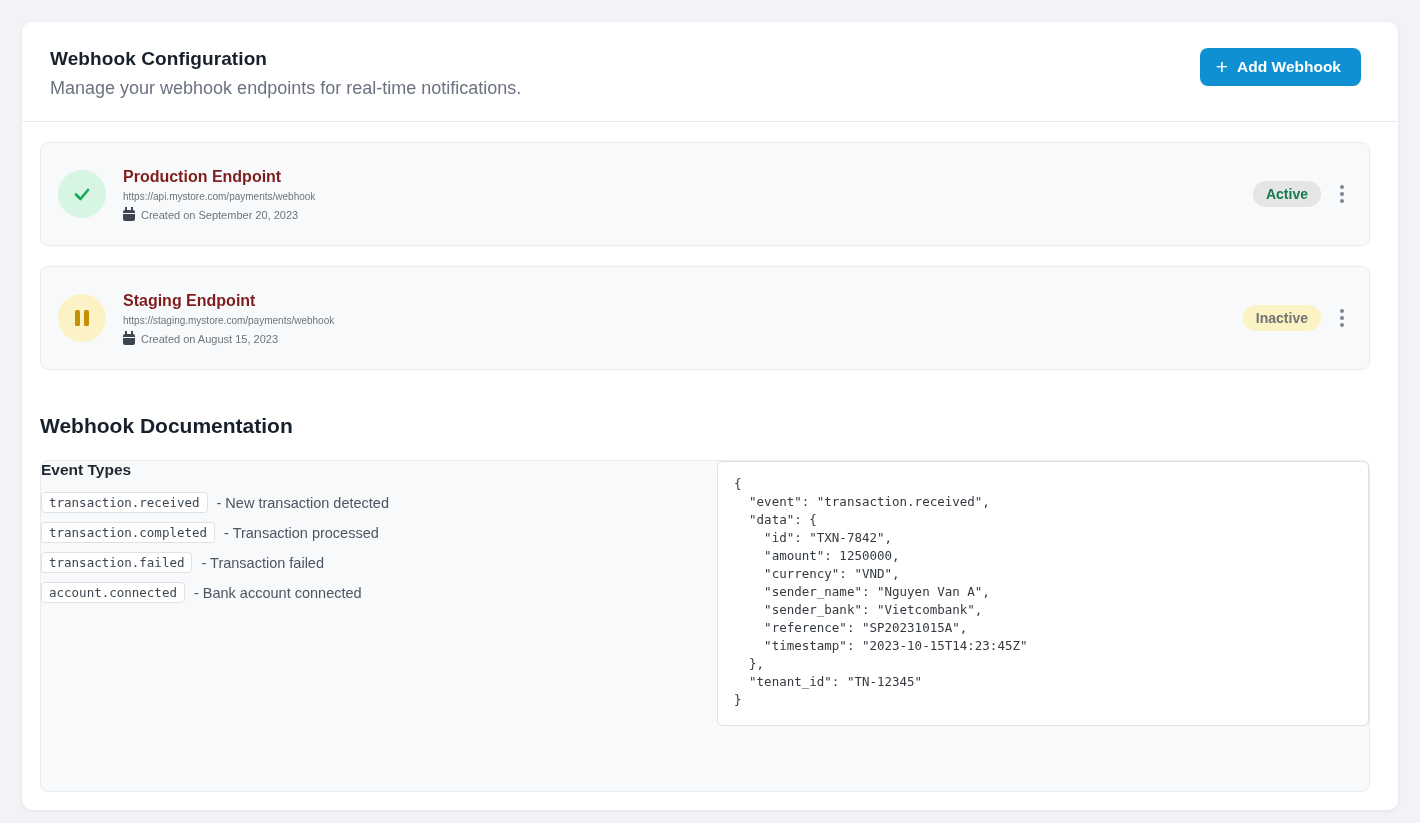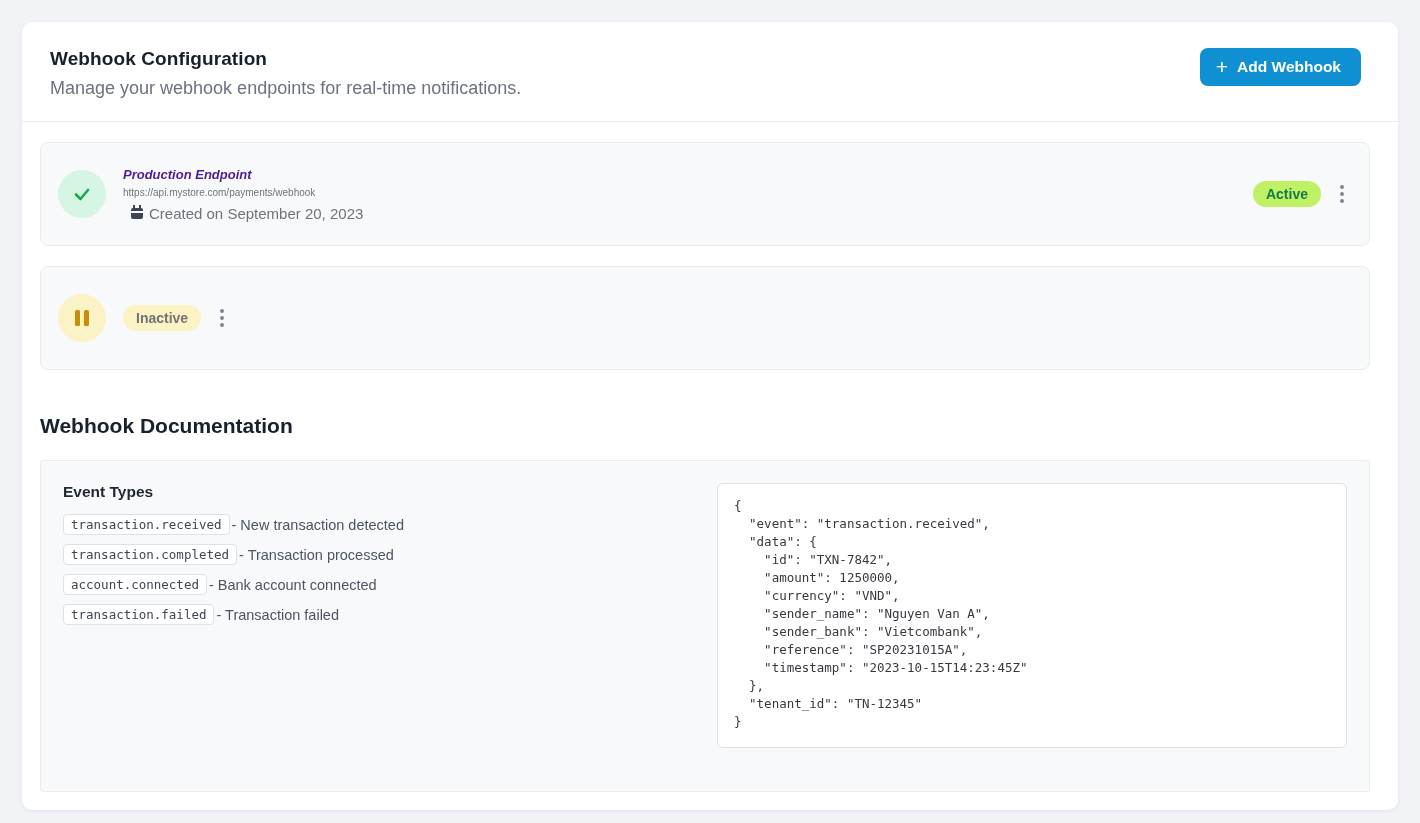--- a/index.html
+++ b/index.html
@@ -87,38 +87,36 @@
   .pause-bars { display: flex; gap: 4px; }
   .pause-bars span {
     display: block;
     width: 5px;
     height: 16px;
     border-radius: 1.5px;
     background: #c59006;
   }
   .endpoint-info { flex: 1 1 auto; min-width: 0; }
   .endpoint-name {
-    font-size: 13px;
-    font-weight: 700;
-    color: #4c1d95;
+    font-size: 16px;
+    font-weight: 700;
+    color: #7f1d1d;
     margin-bottom: 5px;
-    font-style: italic;
   }
   .endpoint-url {
     font-size: 10px;
     color: #6c757d;
     margin-bottom: 7px;
   }
   .endpoint-date {
     display: flex;
-    align-items: center;
+    align-items: flex-start;
     gap: 6px;
-    font-size: 15px;
+    font-size: 11px;
     color: #6c757d;
-    margin-left: 8px;
   }
   .cal-icon {
     position: relative;
     width: 12px;
     height: 11px;
     background: #3d4650;
     border-radius: 2px;
     margin-top: 1px;
   }
   .cal-icon::before {
@@ -142,21 +140,21 @@
     gap: 14px;
     flex: 0 0 auto;
   }
   .badge {
     font-size: 14px;
     font-weight: 600;
     padding: 5px 13px;
     border-radius: 13px;
     white-space: nowrap;
   }
-  .badge.active   { background: #bef264; color: #157a4c; }
+  .badge.active   { background: #e5e5e5; color: #157a4c; }
   .badge.inactive { background: #fcf3c5; color: #737373; }
   .kebab {
     display: flex;
     flex-direction: column;
     align-items: center;
     gap: 3px;
     padding: 3px 5px;
     cursor: pointer;
     background: none;
     border: none;
@@ -171,37 +169,36 @@
   .doc-section { padding: 0 28px 0 18px; }
   .doc-title {
     font-size: 21px;
     font-weight: 700;
     color: #17202b;
     margin: 44px 0 22px 0;
   }
   .doc-card {
     background: #f8f9fa;
     border: 1px solid #e9ecef;
-    border-radius: 3px;
-    padding: 22px;
+    border-radius: 8px;
     min-height: 332px;
     display: grid;
     grid-template-columns: 1fr 1fr;
     gap: 24px;
   }
   .col-title {
     font-size: 15.5px;
     font-weight: 700;
     color: #1f2733;
     margin-bottom: 13px;
   }
   .event-row {
     display: flex;
     align-items: center;
-    gap: 2px;
+    gap: 9px;
     margin-bottom: 9px;
     font-size: 14.5px;
     color: #4b5563;
   }
   .event-code {
     font-family: "DejaVu Sans Mono", monospace;
     font-size: 12.5px;
     color: #3d4752;
     background: #ffffff;
     border: 1px solid #dee2e6;
@@ -266,20 +263,28 @@
       </div>
     </div>
 
     <div class="endpoint-card">
       <div class="status-circle pause">
         <span class="pause-bars">
             <span></span>
             <span></span>
           </span>
       </div>
+      <div class="endpoint-info">
+        <div class="endpoint-name">Staging Endpoint</div>
+        <div class="endpoint-url">https://staging.mystore.com/payments/webhook</div>
+        <div class="endpoint-date">
+          <span class="cal-icon"></span>
+          <span>Created on August 15, 2023</span>
+        </div>
+      </div>
       <div class="endpoint-right">
         <span class="badge inactive">Inactive</span>
         <button class="kebab">
             <i></i>
             <i></i>
             <i></i>
           </button>
       </div>
     </div>
 
@@ -295,26 +300,26 @@
 
         <div class="event-row">
           <span class="event-code">transaction.received</span>
           <span>- New transaction detected</span>
         </div>
         <div class="event-row">
           <span class="event-code">transaction.completed</span>
           <span>- Transaction processed</span>
         </div>
         <div class="event-row">
+          <span class="event-code">transaction.failed</span>
+          <span>- Transaction failed</span>
+        </div>
+        <div class="event-row">
           <span class="event-code">account.connected</span>
           <span>- Bank account connected</span>
-        </div>
-        <div class="event-row">
-          <span class="event-code">transaction.failed</span>
-          <span>- Transaction failed</span>
         </div>
       </div>
 
       <div>
         <div class="payload-box">
           <pre>{
   "event": "transaction.received",
   "data": {
     "id": "TXN-7842",
     "amount": 1250000,

